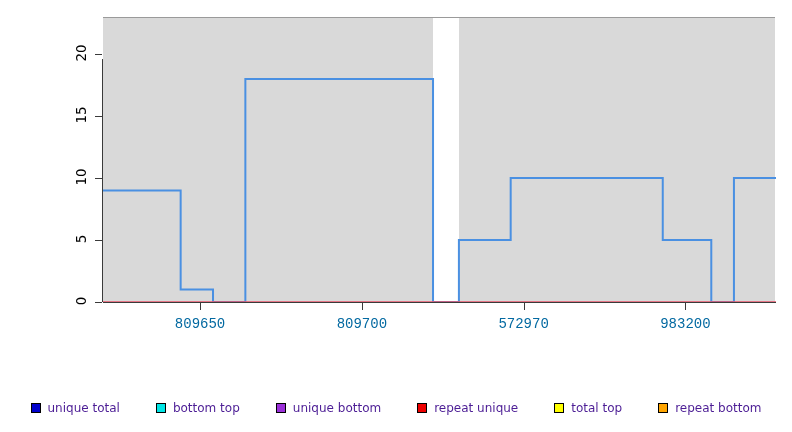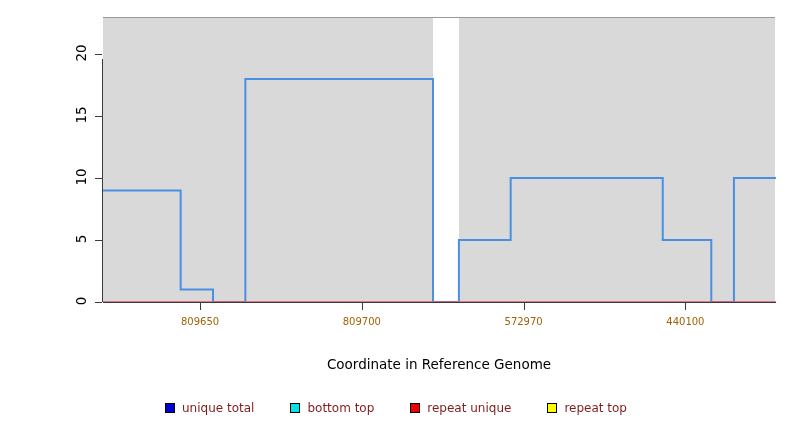--- a/index.html
+++ b/index.html
@@ -102,24 +102,25 @@
   .tick-y {
     position: absolute;
     left: 95px;
     width: 7px;
     height: 1px;
     background: #3a3a3a;
   }
   .ticklabel-x {
     position: absolute;
     top: 316px;
-    font-size: 10px;
-    color: #a16207;
+    font-size: 14px;
+    color: #0369a1;
     transform: translateX(-50%);
     white-space: nowrap;
+    font-family: Liberation Mono, monospace;
   }
   .ticklabel-y {
     position: absolute;
     left: 70px;
     font-size: 13.5px;
     color: #000000;
     width: 22px;
     text-align: center;
     white-space: nowrap;
     transform-origin: 11px 50%;
@@ -160,21 +161,21 @@
   .legend-swatch {
     width: 10px;
     height: 10px;
     border: 1px solid #000000;
     box-sizing: border-box;
     margin-right: 7px;
     flex: none;
   }
   .legend-text {
     font-size: 12px;
-    color: #7f1d1d;
+    color: #4c1d95;
     white-space: nowrap;
   }
 </style>
 </head>
 <body>
 
 <div id="root">
 
   <div class="ylabel">
     <div class="ylabel-inner">Read Coverage Depth</div>
@@ -193,47 +194,54 @@
   <div class="axis-line-y"></div>
 
   <div id="ticks-layer">
       <div class="tick-x" style="left: 200.067px;"></div>
       <div class="ticklabel-x" style="left: 200.067px;">809650</div>
       <div class="tick-x" style="left: 361.846px;"></div>
       <div class="ticklabel-x" style="left: 361.846px; text-align: right;">809700</div>
       <div class="tick-x" style="left: 523.625px;"></div>
       <div class="ticklabel-x" style="left: 523.625px;">572970</div>
       <div class="tick-x" style="left: 685.404px;"></div>
-      <div class="ticklabel-x" style="left: 685.404px;">440100</div>
+      <div class="ticklabel-x" style="left: 685.404px;">983200</div>
       <div class="tick-y" style="top: 302px;"></div>
       <div class="ticklabel-y" style="top: 293px;"><span>0</span></div>
       <div class="tick-y" style="top: 240.043px;"></div>
       <div class="ticklabel-y" style="top: 231.043px;"><span>5</span></div>
       <div class="tick-y" style="top: 178.087px;"></div>
       <div class="ticklabel-y" style="top: 169.087px;"><span>10</span></div>
       <div class="tick-y" style="top: 116.13px;"></div>
       <div class="ticklabel-y" style="top: 107.13px;"><span>15</span></div>
       <div class="tick-y" style="top: 54.1739px;"></div>
       <div class="ticklabel-y" style="top: 45.1739px;"><span>20</span></div>
     </div>
 
-  <div class="xlabel">Coordinate in Reference Genome</div>
 
   <div class="legend" id="legend">
       <div class="legend-item">
         <div class="legend-swatch" style="background: rgb(0, 0, 204);"></div>
         <div class="legend-text">unique total</div>
       </div>
       <div class="legend-item">
         <div class="legend-swatch" style="background: rgb(0, 229, 229);"></div>
         <div class="legend-text">bottom top</div>
       </div>
       <div class="legend-item">
+        <div class="legend-swatch" style="background: rgb(155, 48, 217);"></div>
+        <div class="legend-text">unique bottom</div>
+      </div>
+      <div class="legend-item">
         <div class="legend-swatch" style="background: rgb(238, 0, 0);"></div>
         <div class="legend-text">repeat unique</div>
       </div>
       <div class="legend-item">
         <div class="legend-swatch" style="background: rgb(255, 255, 0);"></div>
-        <div class="legend-text">repeat top</div>
+        <div class="legend-text">total top</div>
+      </div>
+      <div class="legend-item">
+        <div class="legend-swatch" style="background: rgb(255, 165, 0);"></div>
+        <div class="legend-text">repeat bottom</div>
       </div>
     </div>
 
 </div>
 
 </body></html>

